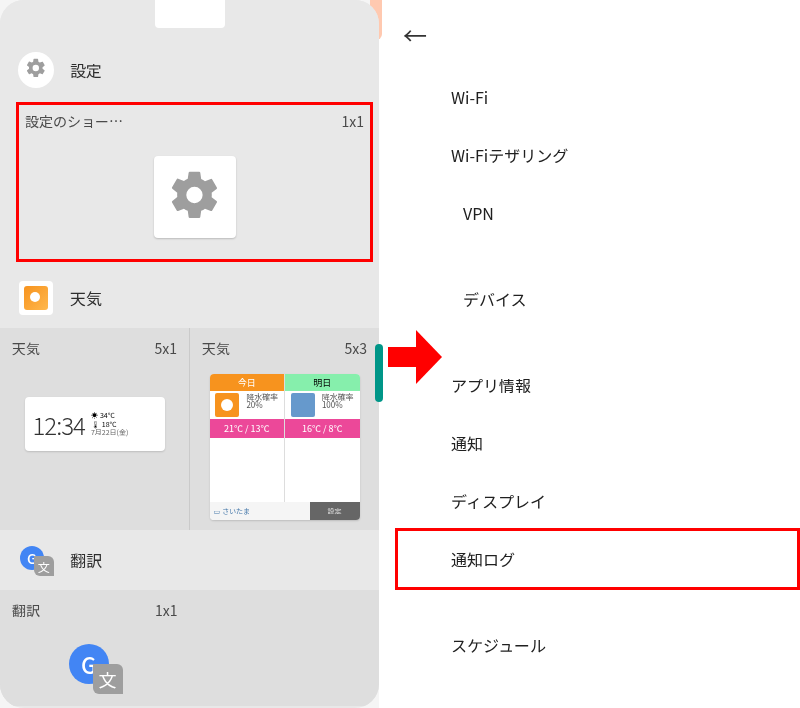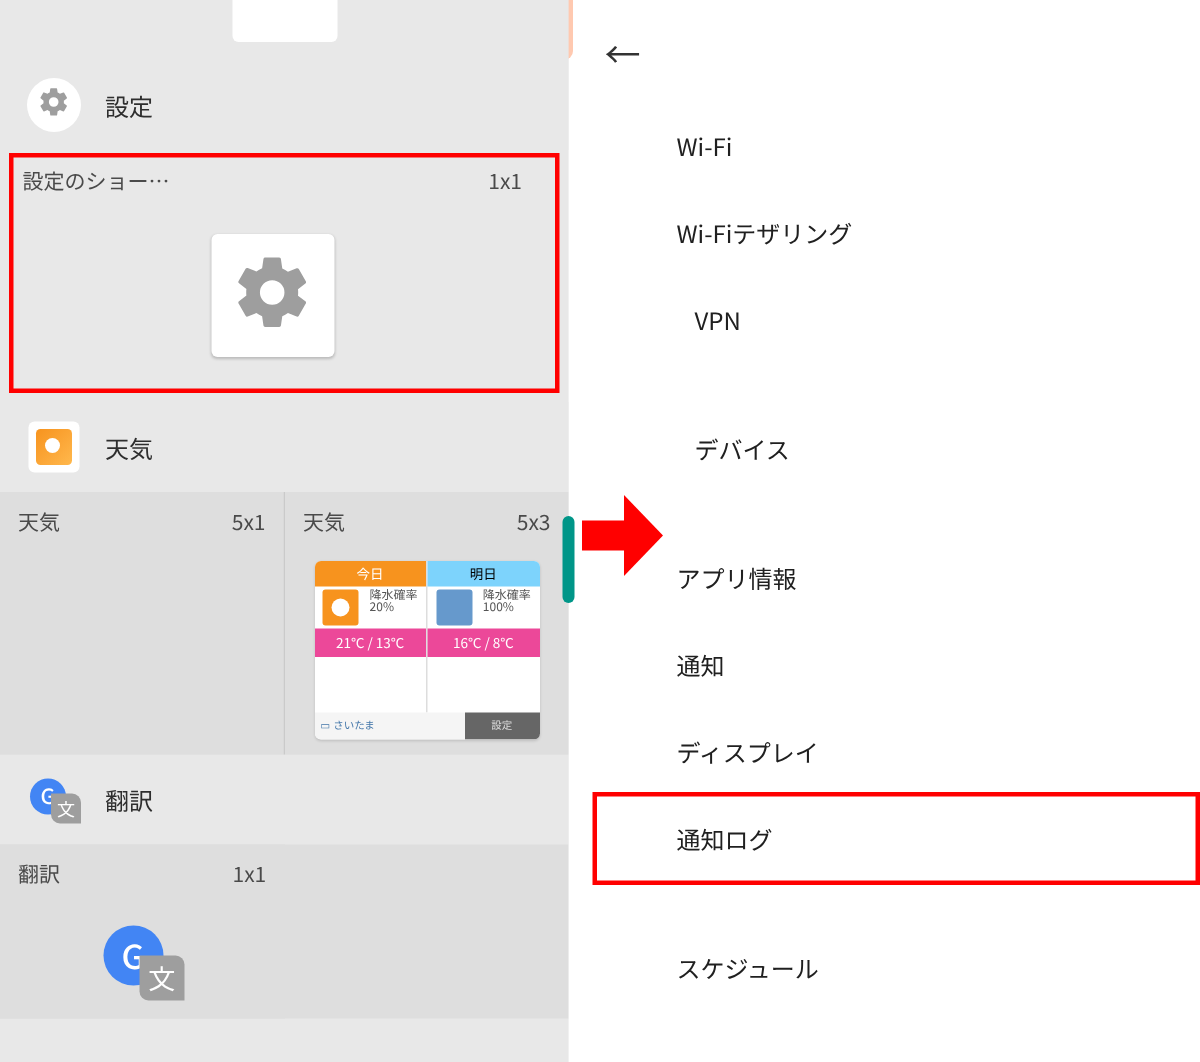--- a/index.html
+++ b/index.html
@@ -1,17 +1,17 @@
 <!DOCTYPE html>
 <html><head>
 <meta charset="utf-8">
 <style>
 * { box-sizing: border-box; margin: 0; padding: 0; }
 body { font-family: -apple-system, 'Hiragino Sans', 'Noto Sans JP', sans-serif; width: 800px; height: 708px; display: flex; position: relative; background: #f5f5f5; }
-.left-panel { width: 379px; height: 708px; background: #e8e8e8; position: relative; overflow: hidden; }
+.left-panel { width: 379px; height: 708px; background: #e8e8e8; position: relative; overflow: hidden; border-radius: 24px; }
 .right-panel { flex: 1; height: 708px; background: #ffffff; display: flex; flex-direction: column; }
 .peek-stub { position: absolute; left: 370px; top: 0; width: 12px; height: 40px; background: #ffc9b0; border-radius: 0 0 6px 0; }
 .scroll-handle { position: absolute; left: 375px; top: 344px; width: 8px; height: 58px; background: #009688; border-radius: 4px; }
 .arrow { position: absolute; left: 388px; top: 330px; width: 54px; height: 54px; }
 .arrow-shape { width: 0; height: 0; position: relative; }
 .arrow-body { position: absolute; left: 0; top: 17px; width: 30px; height: 20px; background: #ff0000; }
 .arrow-head { position: absolute; left: 28px; top: 0; width: 0; height: 0; border-left: 26px solid #ff0000; border-top: 27px solid transparent; border-bottom: 27px solid transparent; }
 
 .top-stub { height: 40px; background: #e8e8e8; display: flex; justify-content: center; align-items: flex-start; }
 .top-card { width: 70px; height: 28px; background: #fff; border-radius: 0 0 4px 4px; }
@@ -21,42 +21,42 @@
 .section-title { font-size: 16px; color: #2e2e2e; }
 
 .widget-row { display: flex; background: #dedede; }
 .widget-cell { padding: 10px 12px; background: #dedede; position: relative; }
 .widget-cell.half { width: 50%; }
 .widget-cell.full { width: 100%; }
 .widget-divider { width: 1px; background: #cacaca; }
 .widget-head { display: flex; justify-content: space-between; font-size: 14px; color: #4a4a4a; margin-bottom: 16px; }
 .widget-body { display: flex; justify-content: center; align-items: center; min-height: 100px; }
 
-.highlight-red { border: 3px solid #ff0000; padding: 6px 22px 12px 6px; margin: 2px 6px 6px 6px; }
+.highlight-red { border: 3px solid #ff0000; padding: 6px 6px 12px 6px; margin: 2px 6px 6px 16px; }
 
 .gear-large { width: 82px; height: 82px; background: #fff; border-radius: 4px; box-shadow: 0 1px 2px rgba(0,0,0,0.2); display: flex; align-items: center; justify-content: center; }
 .gear-icon-lg svg { width: 56px; height: 56px; fill: #9e9e9e; }
 .gear-sm-wrap { width: 36px; height: 36px; background: #fff; border-radius: 18px; display: flex; align-items: center; justify-content: center; }
 .gear-icon-sm svg { width: 22px; height: 22px; fill: #9e9e9e; }
 
 .weather-icon-app { width: 34px; height: 34px; background: #fff; border-radius: 4px; display: flex; align-items: center; justify-content: center; }
 .weather-sun { width: 24px; height: 24px; background: linear-gradient(135deg,#f7931e,#ffb84d); border-radius: 3px; position: relative; }
 .weather-sun::after { content:''; position:absolute; width:10px; height:10px; background:#fff; border-radius:50%; top:6px; left:6px; }
 
 .clock-widget { width: 140px; height: 54px; background: #fff; border-radius: 4px; display: flex; align-items: center; padding: 0 8px; box-shadow: 0 1px 2px rgba(0,0,0,0.15); }
 .clock-time { font-size: 24px; font-weight: 300; color: #333; letter-spacing: -1px; }
 .clock-side { margin-left: 6px; display: flex; flex-direction: column; font-size: 7px; line-height: 1.2; }
 .clock-temp { display: flex; align-items: center; gap: 2px; }
 .clock-date { color: #666; }
 
-.weather-widget-5x3 { width: 150px; height: 119px; background: #fff; border-radius: 4px; overflow: hidden; box-shadow: 0 1px 2px rgba(0,0,0,0.15); display: flex; flex-direction: column; }
+.weather-widget-5x3 { width: 150px; height: 146px; background: #fff; border-radius: 4px; overflow: hidden; box-shadow: 0 1px 2px rgba(0,0,0,0.15); display: flex; flex-direction: column; }
 .weather-days { display: flex; flex: 1; }
 .weather-day { flex: 1; display: flex; flex-direction: column; }
 .weather-day + .weather-day { border-left: 1px solid #ddd; }
-.day-label { font-size: 9px; text-align: center; padding: 2px 0; background: #7dd3fc; }
+.day-label { font-size: 9px; text-align: center; padding: 2px 0; background: #86efac; }
 .day-label.today { background: #f7931e; color: #fff; }
 .day-icon-row { display: flex; align-items: flex-start; justify-content: space-around; padding: 2px 2px; }
 .sun-box { width: 24px; height: 24px; background: #f7931e; border-radius: 2px; display:flex; align-items:center; justify-content:center; }
 .sun-box::after { content:''; width:12px; height:12px; background:#fff; border-radius:50%; }
 .cloud-box { width: 24px; height: 24px; background: #6699cc; border-radius: 2px; }
 .rain-pct { font-size: 8px; color: #555; line-height:1; }
 .day-temps { background: #ec4899; color: #fff; font-size: 9px; text-align: center; padding: 3px 0; }
 .weather-footer { display: flex; font-size: 7px; }
 .weather-src { flex: 1; background: #f5f5f5; color: #4477aa; padding: 4px; display:flex; align-items:center; gap:2px; }
 .weather-set { width: 50px; background: #666; color: #ddd; display:flex; align-items:center; justify-content:center; }
@@ -121,20 +121,36 @@
         </div>
       </div>
     <div class="section-title">天気</div>
   </div>
 
   <div class="widget-row">
     <div class="widget-cell half">
       <div class="widget-head">
         <span>天気</span>
         <span>5x1</span>
+      </div>
+      <div class="widget-body">
+        <div class="clock-widget">
+          <span class="clock-time">12:34</span>
+          <div class="clock-side">
+            <div class="clock-temp">
+                <span>☀</span>
+                <span>34℃</span>
+              </div>
+            <div class="clock-temp">
+                <span>🌡</span>
+                <span>18℃</span>
+              </div>
+            <div class="clock-date">7月22日(金)</div>
+          </div>
+        </div>
       </div>
     </div>
     <div class="widget-divider"></div>
     <div class="widget-cell half">
       <div class="widget-head">
         <span>天気</span>
         <span>5x3</span>
       </div>
       <div class="widget-body">
         <div class="weather-widget-5x3">

